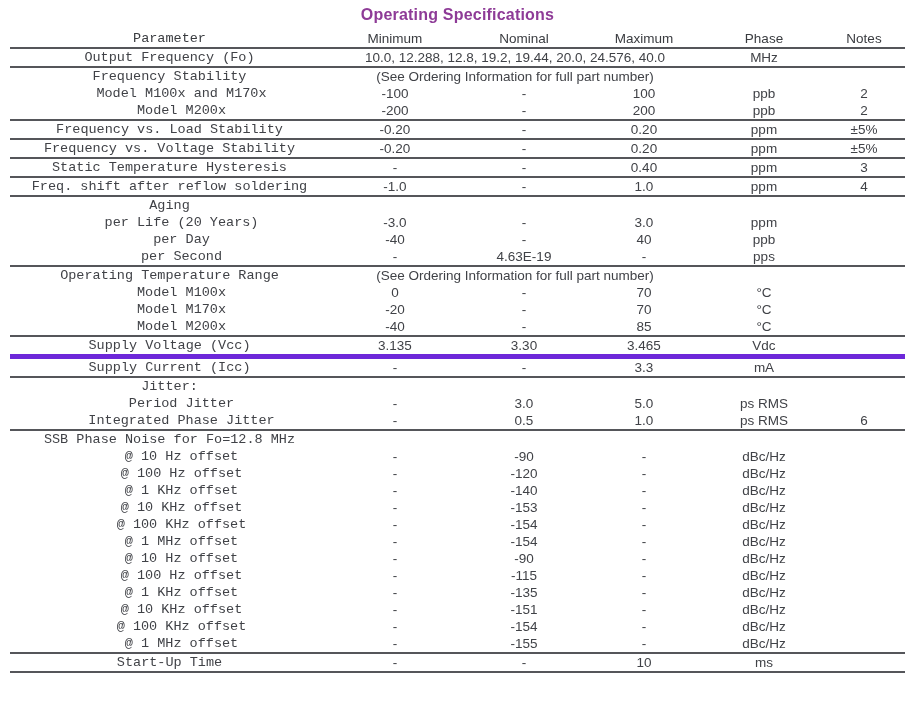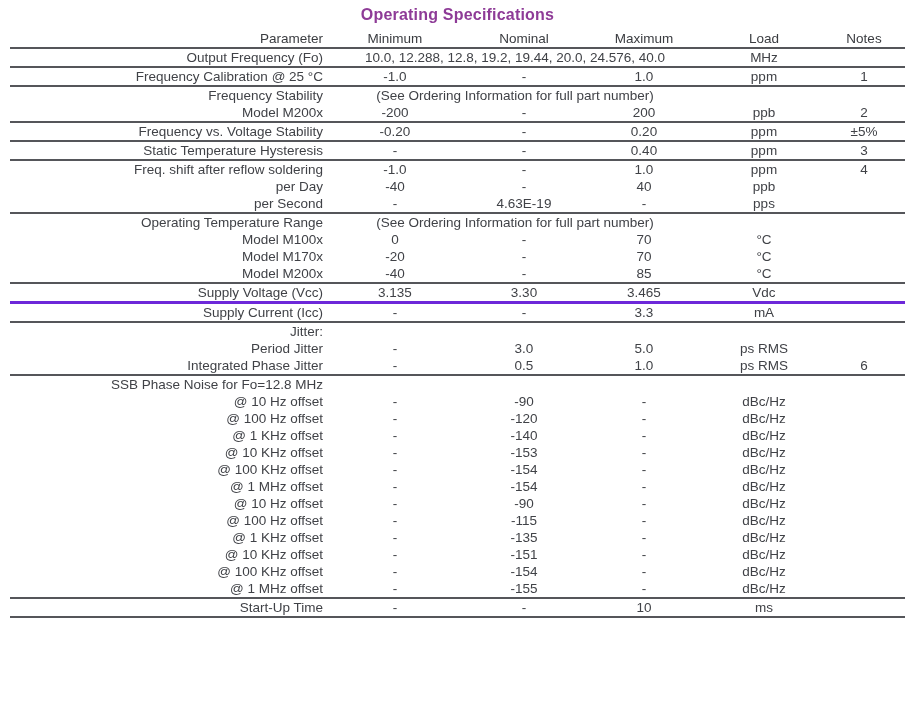--- a/index.html
+++ b/index.html
@@ -45,25 +45,25 @@
     font-weight: normal;
     white-space: nowrap;
     overflow: hidden;
     line-height: 17px;
     vertical-align: middle;
   }
   thead th {
     border-bottom: 2px solid #55565a;
     color: #3a3c40;
   }
-  th.param, td.param { text-align: right; padding-left: 6px; }
+  th.param, td.param { text-align: center; padding-left: 6px; font-family: Liberation Mono, monospace; }
   th.num, td.num, td.span-cell { text-align: center; }
   td.indent { padding-left: 30px; }
   tr.rule-dark td  { border-top: 2px solid #55565a; }
-  tr.rule-light td { border-top: 3px solid #6d28d9; }
+  tr.rule-light td { border-top: 5px solid #6d28d9; }
 </style>
 </head>
 <body>
 
 <div class="page">
   <div class="title">Operating Specifications</div>
 
   <table class="spec">
     <colgroup>
       <col class="c-param">
@@ -72,54 +72,62 @@
         <col class="c-max">
         <col class="c-units">
         <col class="c-notes">
     </colgroup>
     <thead>
       <tr>
         <th class="param">Parameter</th>
         <th class="num">Minimum</th>
         <th class="num">Nominal</th>
         <th class="num">Maximum</th>
-        <th class="num">Load</th>
+        <th class="num">Phase</th>
         <th class="num">Notes</th>
       </tr>
     </thead>
     <tbody>
         <tr class="rule-dark">
           <td class="param">Output Frequency (Fo)</td>
           <td class="span-cell" colspan="3">10.0, 12.288, 12.8, 19.2, 19.44, 20.0, 24.576, 40.0</td>
           <td class="num">MHz</td>
           <td class="num"></td>
         </tr>
         <tr class="rule-dark">
-          <td class="param">Frequency Calibration @ 25 °C</td>
-          <td class="num">-1.0</td>
-          <td class="num">-</td>
-          <td class="num">1.0</td>
-          <td class="num">ppm</td>
-          <td class="num">1</td>
-        </tr>
-        <tr class="rule-dark">
           <td class="param">Frequency Stability</td>
           <td class="span-cell" colspan="3">(See Ordering Information for full part number)</td>
           <td class="num"></td>
           <td class="num"></td>
+        </tr>
+        <tr>
+          <td class="param indent">Model M100x and M170x</td>
+          <td class="num">-100</td>
+          <td class="num">-</td>
+          <td class="num">100</td>
+          <td class="num">ppb</td>
+          <td class="num">2</td>
         </tr>
         <tr>
           <td class="param indent">Model M200x</td>
           <td class="num">-200</td>
           <td class="num">-</td>
           <td class="num">200</td>
           <td class="num">ppb</td>
           <td class="num">2</td>
         </tr>
         <tr class="rule-dark">
+          <td class="param">Frequency vs. Load Stability</td>
+          <td class="num">-0.20</td>
+          <td class="num">-</td>
+          <td class="num">0.20</td>
+          <td class="num">ppm</td>
+          <td class="num">±5%</td>
+        </tr>
+        <tr class="rule-dark">
           <td class="param">Frequency vs. Voltage Stability</td>
           <td class="num">-0.20</td>
           <td class="num">-</td>
           <td class="num">0.20</td>
           <td class="num">ppm</td>
           <td class="num">±5%</td>
         </tr>
         <tr class="rule-dark">
           <td class="param">Static Temperature Hysteresis</td>
           <td class="num">-</td>
@@ -128,20 +136,36 @@
           <td class="num">ppm</td>
           <td class="num">3</td>
         </tr>
         <tr class="rule-dark">
           <td class="param">Freq. shift after reflow soldering</td>
           <td class="num">-1.0</td>
           <td class="num">-</td>
           <td class="num">1.0</td>
           <td class="num">ppm</td>
           <td class="num">4</td>
+        </tr>
+        <tr class="rule-dark">
+          <td class="param">Aging</td>
+          <td class="num"></td>
+          <td class="num"></td>
+          <td class="num"></td>
+          <td class="num"></td>
+          <td class="num"></td>
+        </tr>
+        <tr>
+          <td class="param indent">per Life (20 Years)</td>
+          <td class="num">-3.0</td>
+          <td class="num">-</td>
+          <td class="num">3.0</td>
+          <td class="num">ppm</td>
+          <td class="num"></td>
         </tr>
         <tr>
           <td class="param indent">per Day</td>
           <td class="num">-40</td>
           <td class="num">-</td>
           <td class="num">40</td>
           <td class="num">ppb</td>
           <td class="num"></td>
         </tr>
         <tr>

